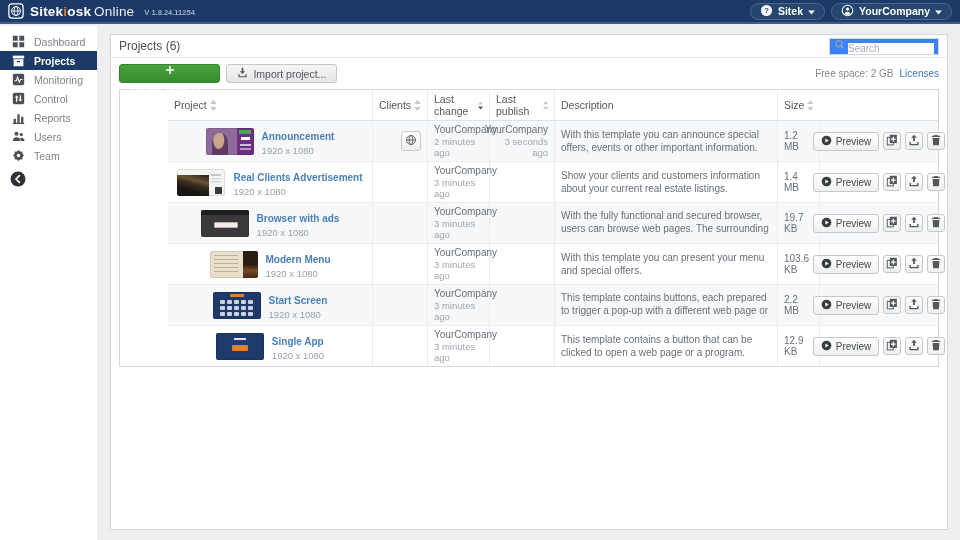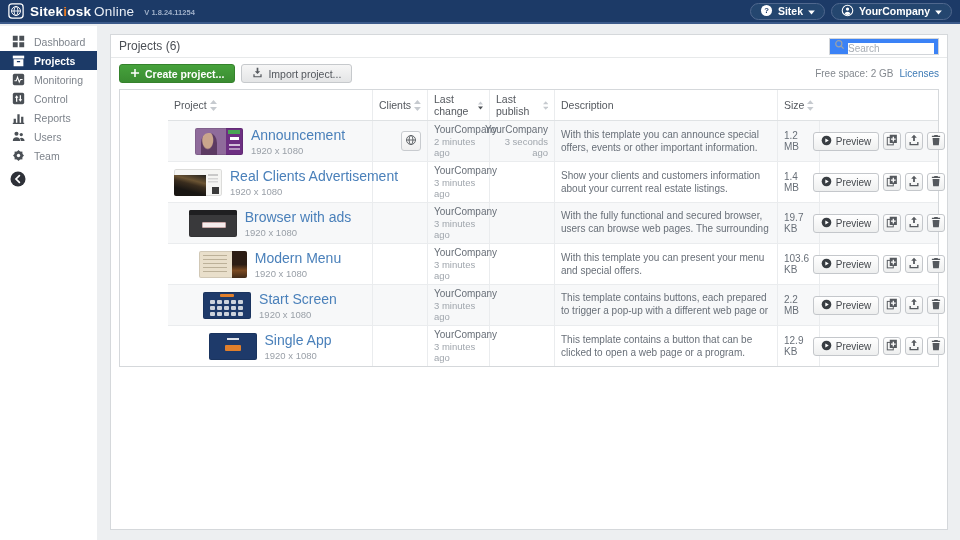--- a/index.html
+++ b/index.html
@@ -36,21 +36,21 @@
   .page-title { font-size:12px; color:#4a4e54; }
   .searchbox { position:absolute; right:8px; top:3px; width:110px; height:17px; border:1px solid #d2d5d9;
                border-radius:0; background:#3b82f6; display:flex; align-items:flex-end; padding:0 4px; gap:3px;}
   .searchbox input { border:0; outline:none; width:100%; font-size:10px; color:#555;
                      font-family:"Liberation Sans","DejaVu Sans",sans-serif;}
   .searchbox input::placeholder { color:#a7adb4; }
 
   .toolbar { height:31px; display:flex; align-items:center; padding:0 8px; gap:6px; }
   .btn-green { display:flex; align-items:center; gap:5px; height:19px; padding:0 10px; border-radius:3px;
                background:linear-gradient(#46a23c,#3a8c31); border:1px solid #35822c; color:#fff;
-               font-size:10.5px; font-weight:bold; cursor:pointer;}
+               font-size:10.5px; font-weight:bold; cursor:pointer;flex-direction:column;}
   .btn-gray { display:flex; align-items:center; gap:5px; height:19px; padding:0 10px; border-radius:3px;
               background:linear-gradient(#f6f6f6,#e4e5e6); border:1px solid #c6c9cc; color:#54585e;
               font-size:10.5px; cursor:pointer;}
   .free-space { font-size:10px; color:#84898f; }
   .licenses { font-size:10px; color:#3d7ab5; text-decoration:none; cursor:pointer; }
 
   
   .table { margin:0 8px; border:1px solid #d5d8db;padding-left:48px; }
   .trow { display:grid; grid-template-columns:205px 55px 62px 65px 1fr 42px 118px; }
   .thead-row { border-bottom:1px solid #dfe2e4; background:#fff; }
@@ -64,22 +64,22 @@
   .brow { border-bottom:1px solid #eaecee; min-height:36px; }
   .brow:nth-child(odd) { background:#f7f8f9; }
   .brow:last-child { border-bottom:0; }
   .td { display:flex; flex-direction:column; justify-content:center; padding:3px 6px;
         border-right:1px solid #eaecee; min-width:0; }
   .td-project { flex-direction:row; align-items:center; gap:8px; }
   .td-clients { flex-direction:row; align-items:center; justify-content:flex-end; }
   .td-pub { align-items:flex-end; text-align:right; }
   .td-size { align-items:flex-start; }
   .td-action { flex-direction:row; align-items:center; gap:4px; }
-  .proj-name { font-size:14px; color:#4a80ba; text-decoration:none; cursor:pointer; white-space:nowrap;
-               overflow:hidden; text-overflow:ellipsis; }
+  .proj-name { font-size:10px; color:#4a80ba; text-decoration:none; cursor:pointer; white-space:nowrap;
+               overflow:hidden; text-overflow:ellipsis;font-weight:bold; }
   .proj-res { font-size:9.5px; color:#9aa0a8; margin-top:1px; }
   .cell-main { font-size:10px; color:#686f78; }
   .cell-sub { font-size:9.5px; color:#a0a6ad; margin-top:1px; }
   .desc { font-size:10px; color:#686f78; line-height:1.3; max-height:28px; overflow:hidden; }
   .size { font-size:10px; color:#686f78; }
 
   .thumb { width:48px; height:27px; border-radius:2px; position:relative; overflow:hidden; flex:none;
            box-shadow:inset 0 0 0 1px rgba(0,0,0,.10); cursor:pointer; }
   .thumb-announcement { background:
       linear-gradient(#4aa554,#4aa554) no-repeat 33px 2px/12px 4px,

